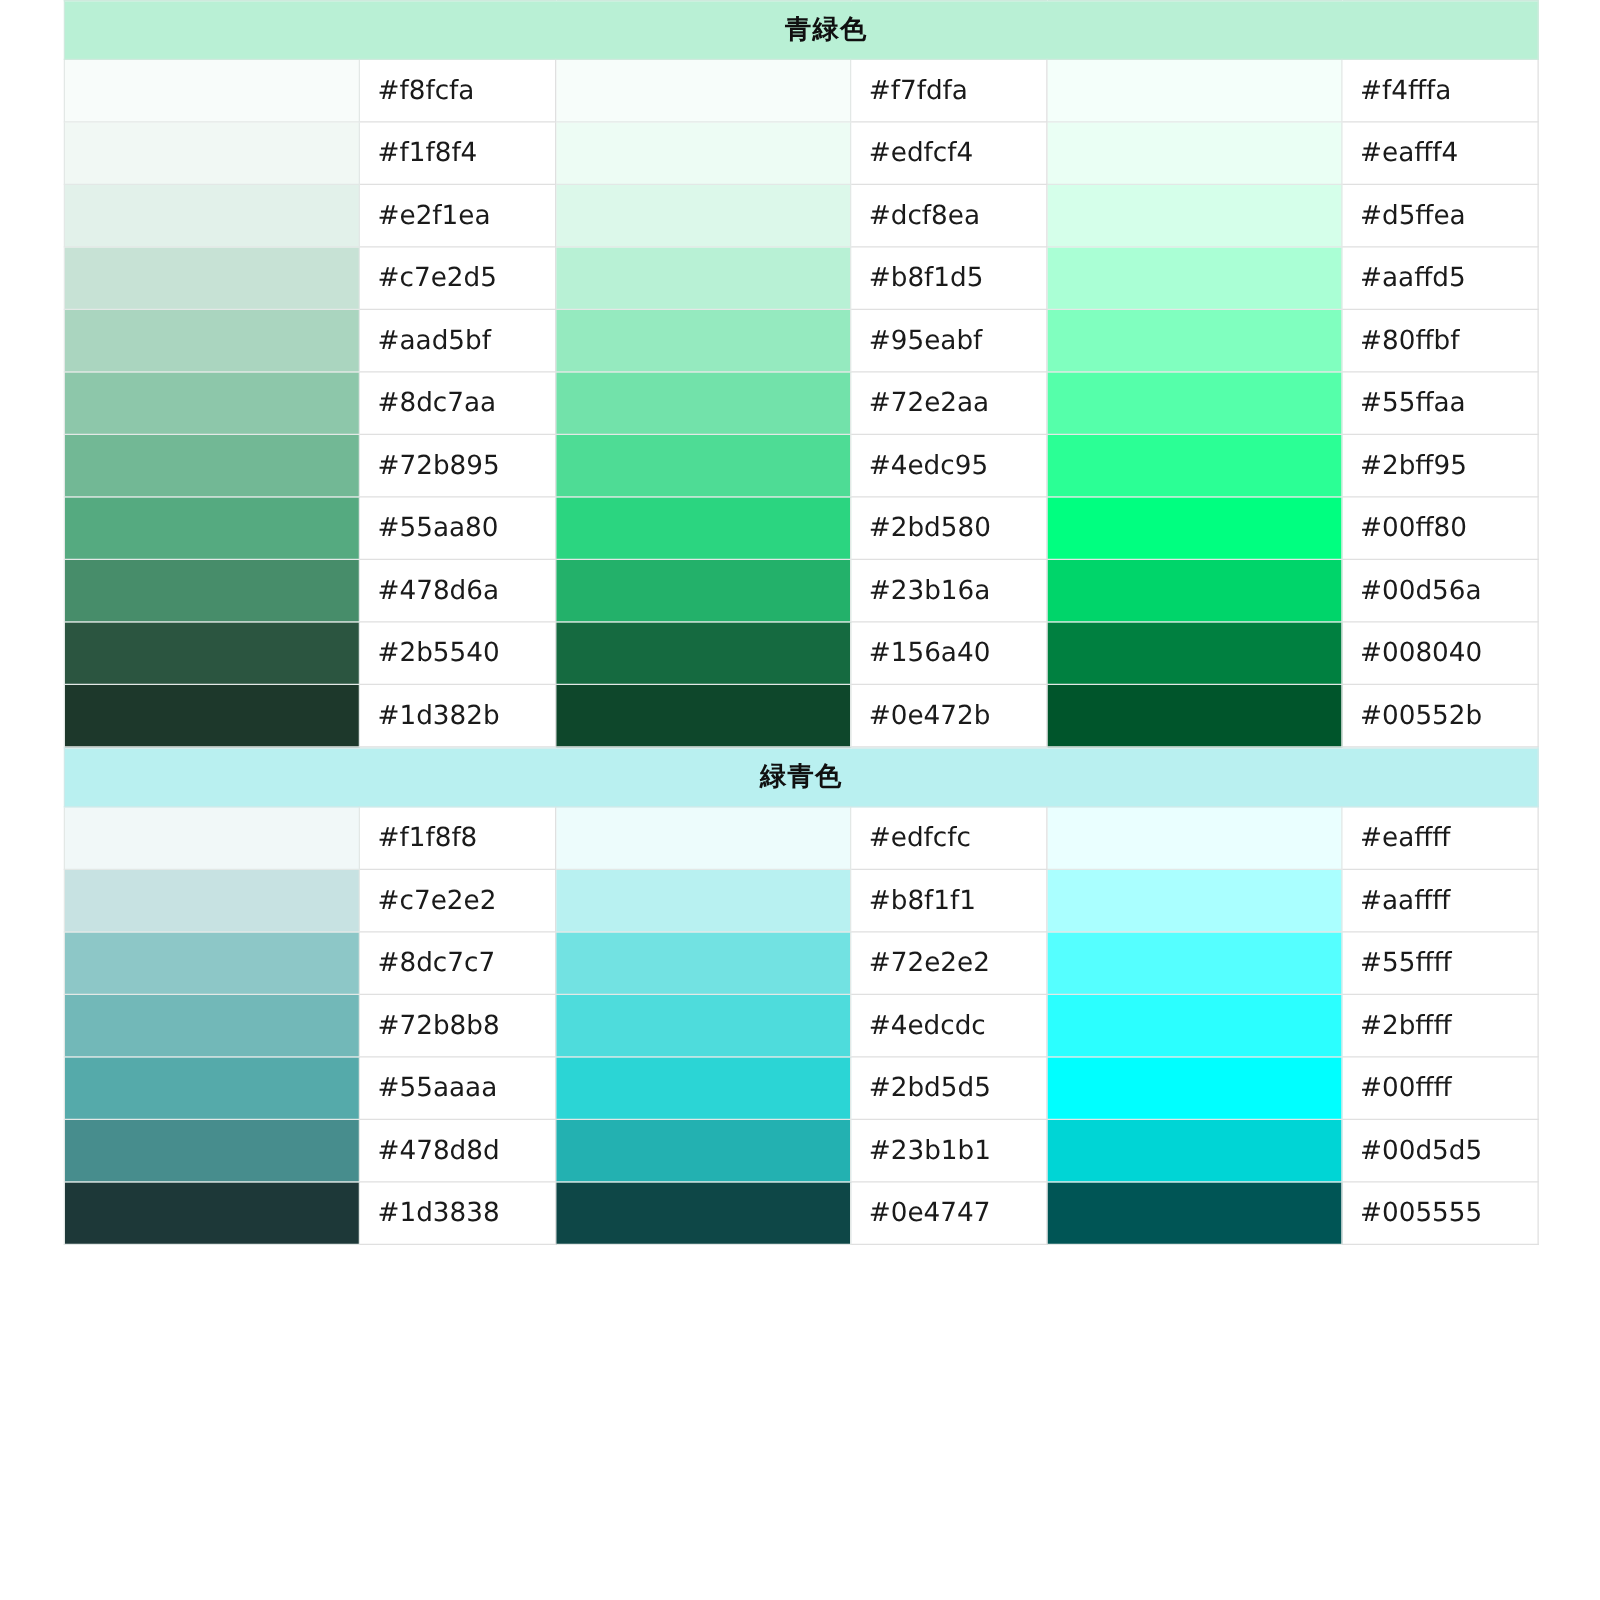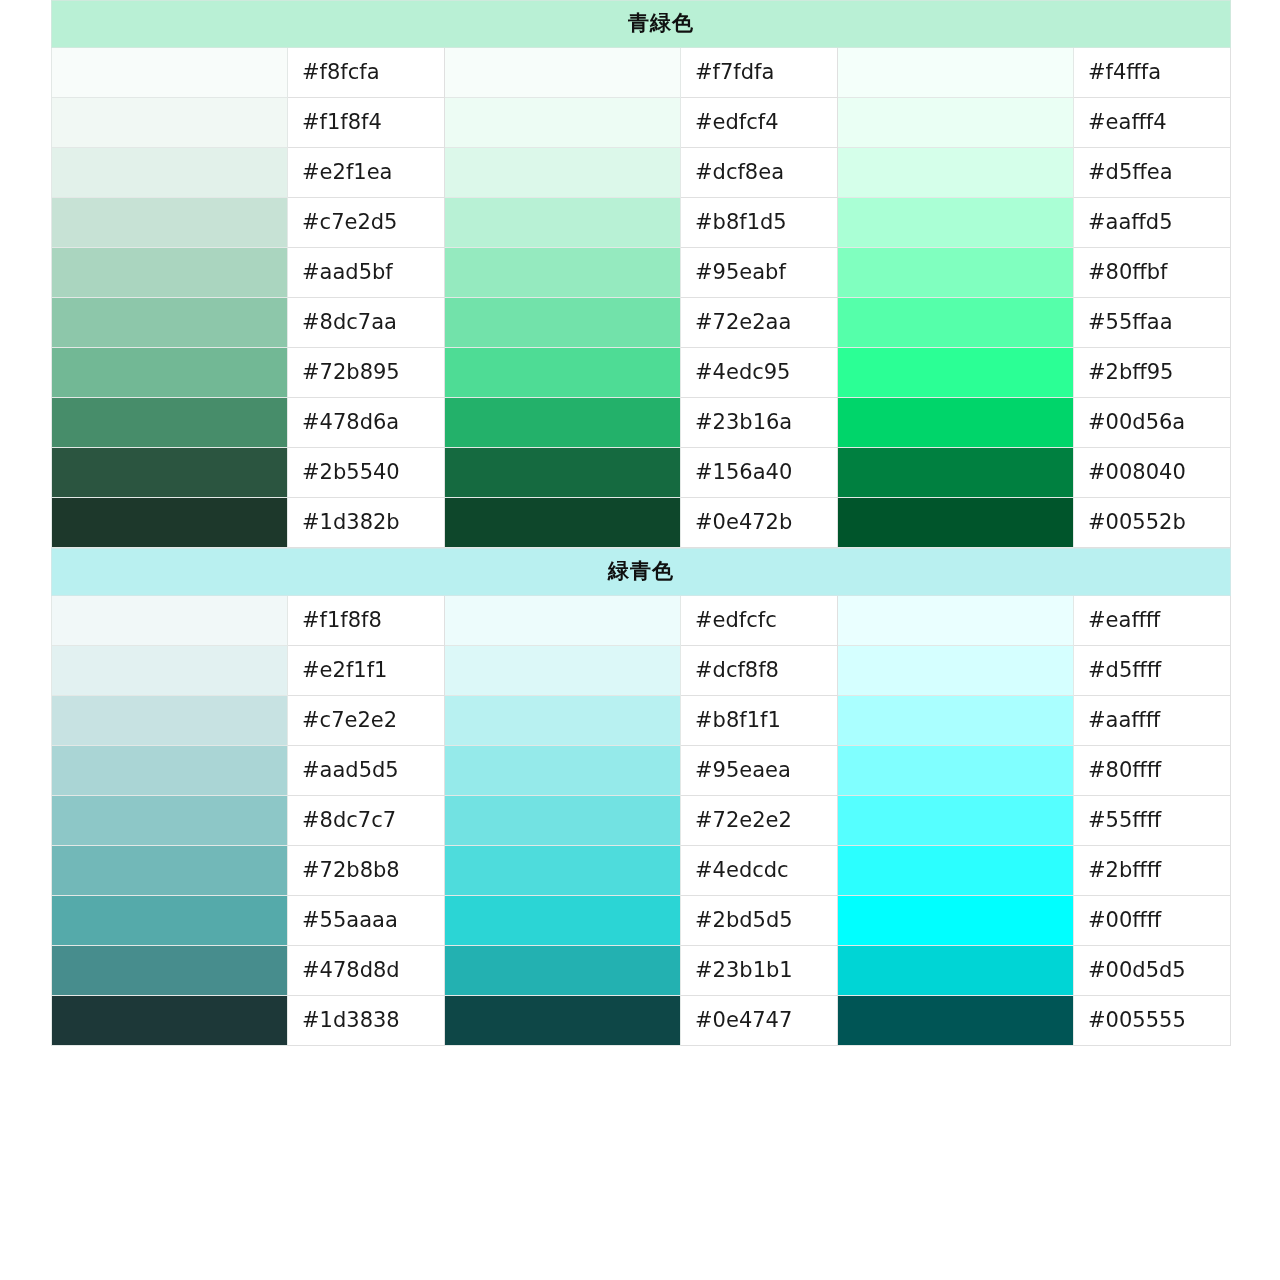--- a/index.html
+++ b/index.html
@@ -136,20 +136,28 @@
         </tr>
         <tr>
           <td class="swatch" style="background: rgb(114, 184, 149);"></td>
           <td class="label">#72b895</td>
           <td class="swatch" style="background: rgb(78, 220, 149);"></td>
           <td class="label">#4edc95</td>
           <td class="swatch" style="background: rgb(43, 255, 149);"></td>
           <td class="label">#2bff95</td>
         </tr>
         <tr>
+          <td class="swatch" style="background: rgb(85, 170, 128);"></td>
+          <td class="label">#55aa80</td>
+          <td class="swatch" style="background: rgb(43, 213, 128);"></td>
+          <td class="label">#2bd580</td>
+          <td class="swatch" style="background: rgb(0, 255, 128);"></td>
+          <td class="label">#00ff80</td>
+        </tr>
+        <tr>
           <td class="swatch" style="background: rgb(71, 141, 106);"></td>
           <td class="label">#478d6a</td>
           <td class="swatch" style="background: rgb(35, 177, 106);"></td>
           <td class="label">#23b16a</td>
           <td class="swatch" style="background: rgb(0, 213, 106);"></td>
           <td class="label">#00d56a</td>
         </tr>
         <tr>
           <td class="swatch" style="background: rgb(43, 85, 64);"></td>
           <td class="label">#2b5540</td>
@@ -186,44 +194,28 @@
     <tbody>
         <tr>
           <td class="swatch" style="background: rgb(241, 248, 248);"></td>
           <td class="label">#f1f8f8</td>
           <td class="swatch" style="background: rgb(237, 252, 252);"></td>
           <td class="label">#edfcfc</td>
           <td class="swatch" style="background: rgb(234, 255, 255);"></td>
           <td class="label">#eaffff</td>
         </tr>
         <tr>
-          <td class="swatch" style="background: rgb(226, 241, 241);"></td>
-          <td class="label">#e2f1f1</td>
-          <td class="swatch" style="background: rgb(220, 248, 248);"></td>
-          <td class="label">#dcf8f8</td>
-          <td class="swatch" style="background: rgb(213, 255, 255);"></td>
-          <td class="label">#d5ffff</td>
-        </tr>
-        <tr>
           <td class="swatch" style="background: rgb(199, 226, 226);"></td>
           <td class="label">#c7e2e2</td>
           <td class="swatch" style="background: rgb(184, 241, 241);"></td>
           <td class="label">#b8f1f1</td>
           <td class="swatch" style="background: rgb(170, 255, 255);"></td>
           <td class="label">#aaffff</td>
         </tr>
         <tr>
-          <td class="swatch" style="background: rgb(170, 213, 213);"></td>
-          <td class="label">#aad5d5</td>
-          <td class="swatch" style="background: rgb(149, 234, 234);"></td>
-          <td class="label">#95eaea</td>
-          <td class="swatch" style="background: rgb(128, 255, 255);"></td>
-          <td class="label">#80ffff</td>
-        </tr>
-        <tr>
           <td class="swatch" style="background: rgb(141, 199, 199);"></td>
           <td class="label">#8dc7c7</td>
           <td class="swatch" style="background: rgb(114, 226, 226);"></td>
           <td class="label">#72e2e2</td>
           <td class="swatch" style="background: rgb(85, 255, 255);"></td>
           <td class="label">#55ffff</td>
         </tr>
         <tr>
           <td class="swatch" style="background: rgb(114, 184, 184);"></td>
           <td class="label">#72b8b8</td>

